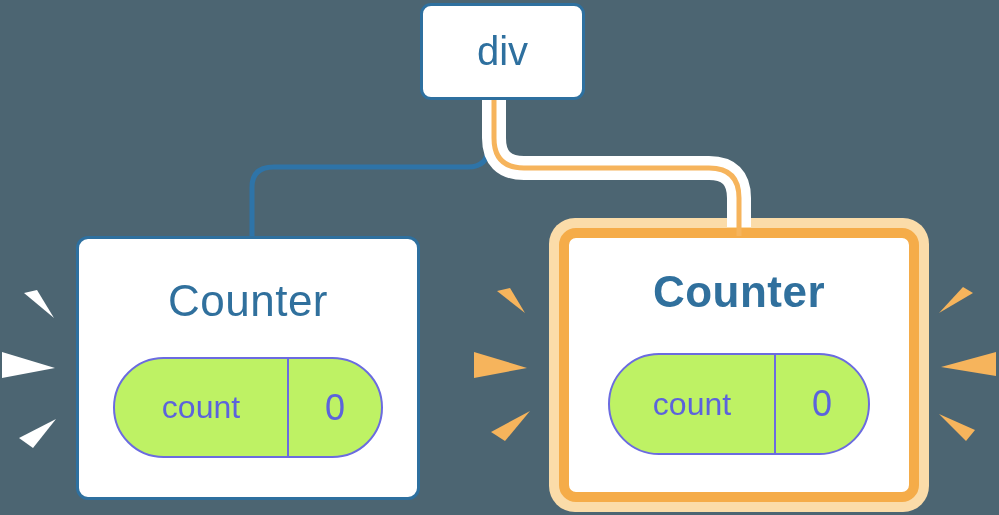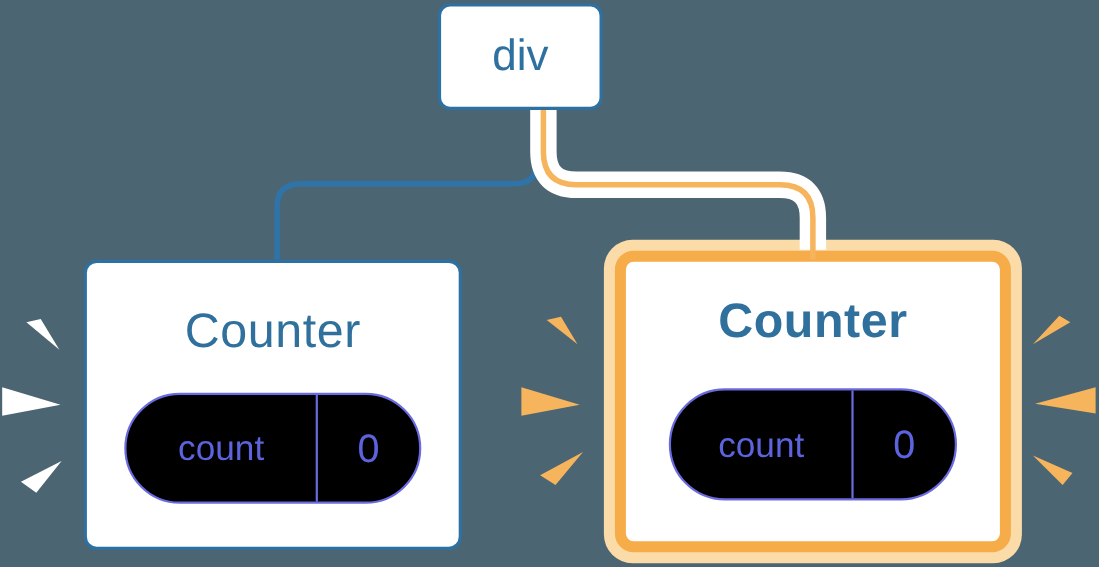--- a/index.html
+++ b/index.html
@@ -8,21 +8,21 @@
 
   .stage { position: relative; width: 999px; height: 515px; }
 
   .edges-layer {
     position: absolute; left: 0; top: 0; width: 999px; height: 515px;
     z-index: 2; pointer-events: none;
   }
 
   
   .node-root {
-    position: absolute; left: 398px; top: 3px; width: 150px; height: 97px;
+    position: absolute; left: 420px; top: 3px; width: 165px; height: 97px;
     background: #ffffff; border: 3px solid #2E709F; border-radius: 11px;
     display: flex; align-items: center; justify-content: center;
     z-index: 3;
   }
   .node-root-label { font-size: 40px; font-weight: 500; color: #2E709F; }
 
   
   .counter-card-left {
     position: absolute; left: 76px; top: 236px; width: 344px; height: 264px;
     background: #ffffff; border: 3px solid #2E709F; border-radius: 12px;
@@ -46,21 +46,21 @@
 
   .counter-title {
     font-size: 44px; line-height: 44px; font-weight: 500; color: #30709D;
     letter-spacing: 0.5px;
   }
 
   
   .state-pill {
     display: flex; align-items: stretch;
     border: 2px solid #6B6BE0; border-radius: 52px;
-    background: #000000; color: #5C63DC;
+    background: #bef264; color: #5C63DC;
   }
   .counter-card-left .state-pill { margin-top: 34px; width: 270px; height: 101px; }
   .highlight-inner   .state-pill { margin-top: 39px; width: 262px; height: 102px; }
   .pill-key {
     flex: 1; display: flex; align-items: center; justify-content: center;
     font-size: 32px; border-right: 2px solid #6B6BE0;
   }
   .pill-value {
     width: 92px; display: flex; align-items: center; justify-content: center;
     font-size: 36px;

